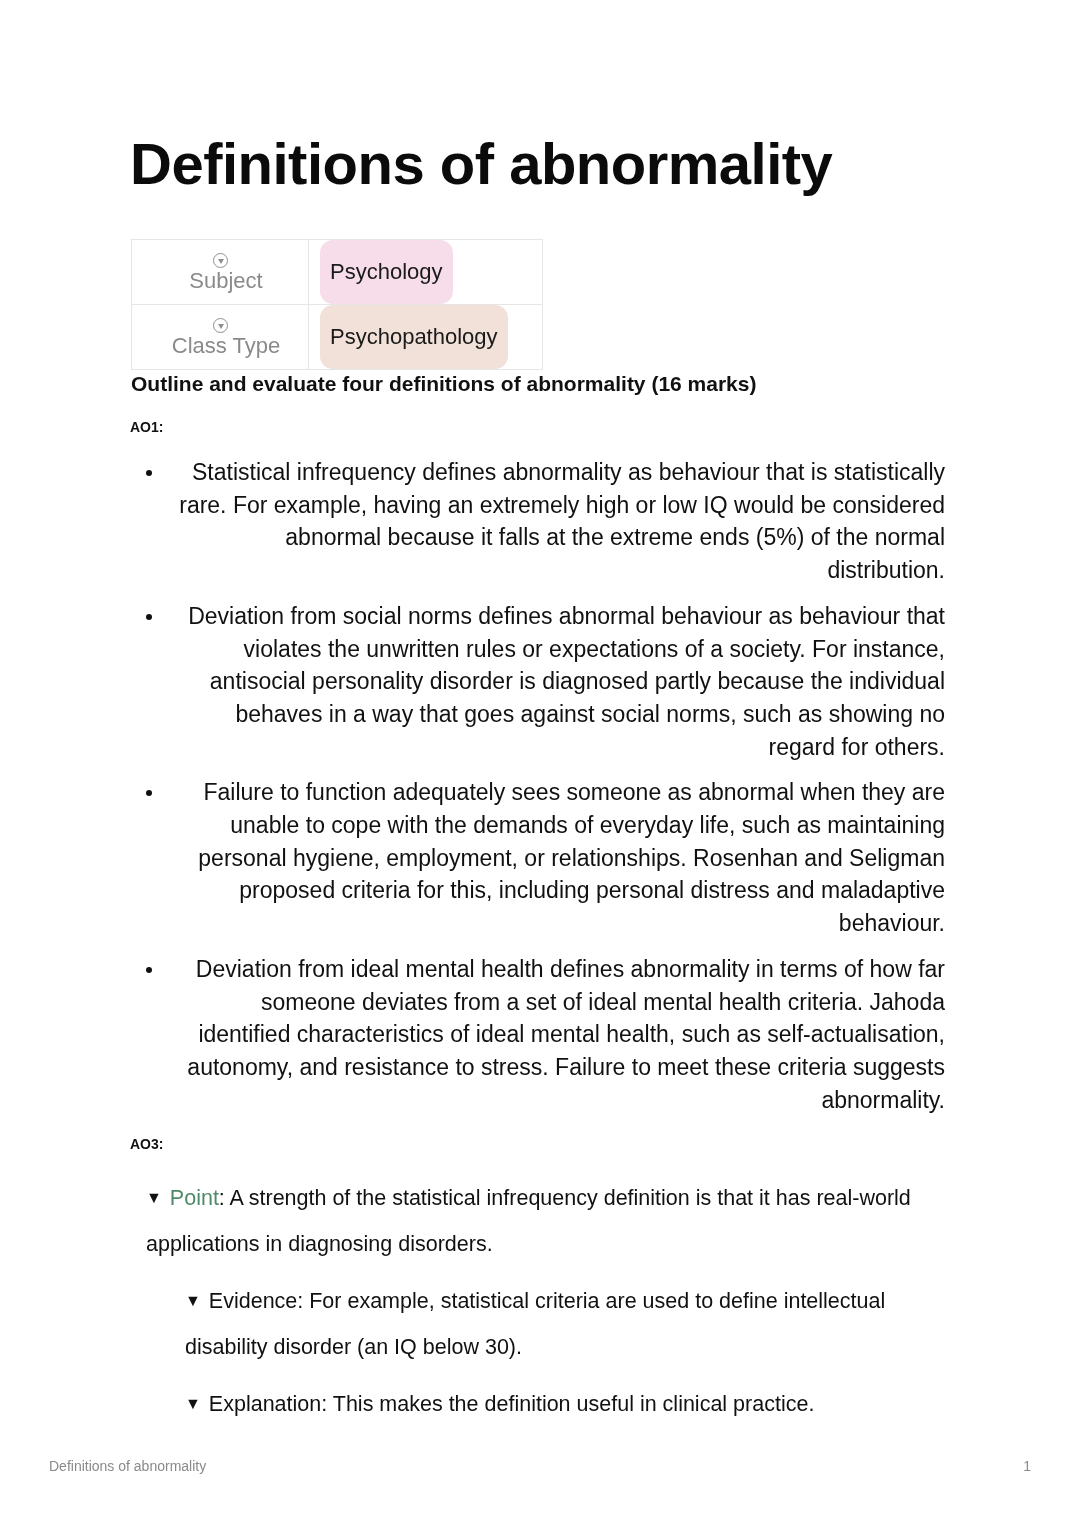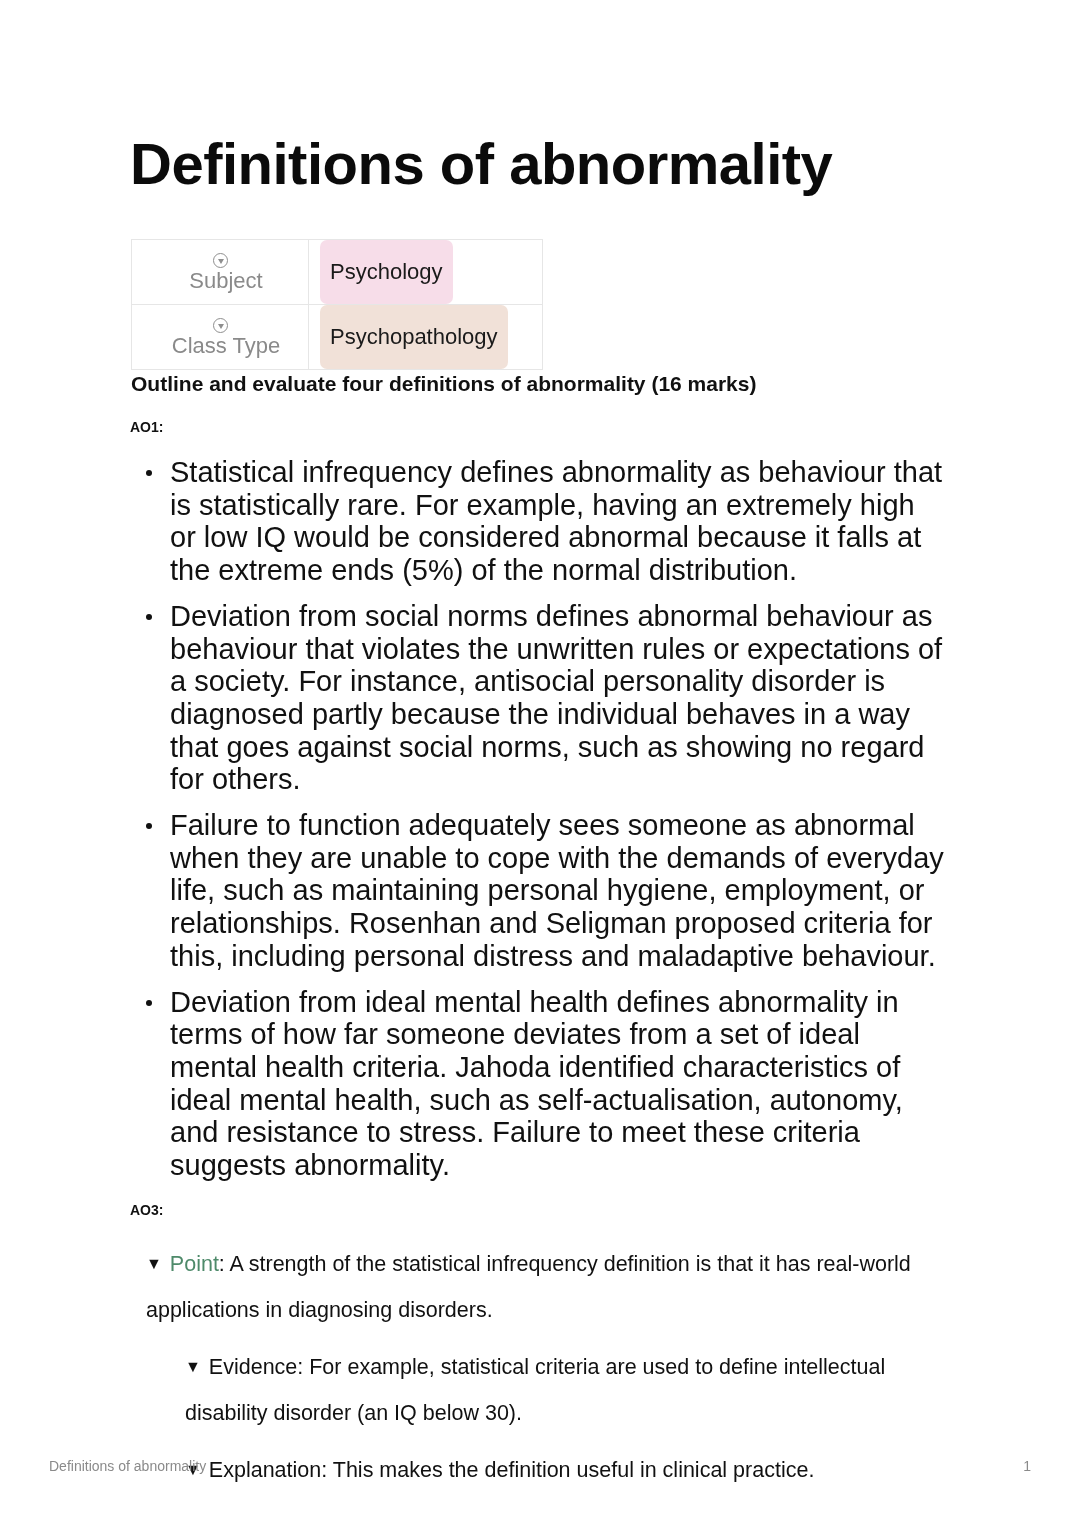--- a/index.html
+++ b/index.html
@@ -24,29 +24,29 @@
     display: inline-flex; width: 15px; height: 15px; border: 1.6px solid #8f8f8f;
     border-radius: 50%; align-items: center; justify-content: center; margin-right: 11px;
     margin-top: 3px; box-sizing: border-box;
   }
   .prop-icon::after {
     content: ""; width: 0; height: 0;
     border-left: 3.5px solid transparent; border-right: 3.5px solid transparent;
     border-top: 5px solid #8f8f8f; margin-top: 1px;
   }
   .tag {
-    display: inline-block; padding: 18px 10px; border-radius: 7px; color: #1a1a1a;
+    display: inline-block; padding: 18px 10px; border-radius: 13px; color: #1a1a1a;
     font-size: 22px; line-height: 28px;
   }
   .content { position: absolute; left: 130px; top: 366px; width: 815px; }
   .question { font-size: 21px; font-weight: 700; margin: 1px; line-height: 34px; }
   .ao-heading { font-size: 14px; font-weight: 700; margin: 9px 0 0 0; line-height: 34px; }
   ul.ao1 { margin: 12px 0 0 0; padding: 0 0 0 40px; list-style: none; }
   ul.ao1 li {
-    position: relative; font-size: 29px; line-height: 32.7px; margin-bottom: 13px;
+    position: relative; font-size: 23px; line-height: 32.7px; margin-bottom: 13px; text-align: right;
   }
   ul.ao1 li::before {
     content: ""; position: absolute; left: -24px; top: 14px; width: 6px; height: 6px;
     border-radius: 50%; background: #111;
   }
   .toggle { font-size: 21.5px; line-height: 45px; }
   .toggle-point { margin: 15px 0 0 16px; }
   .toggle-child { margin: 12px 0 0 55px; }
   .tri { font-size: 16px; margin-right: 8px; position: relative; top: -2px; }
   .point-label { color: #4e8a6a; }

